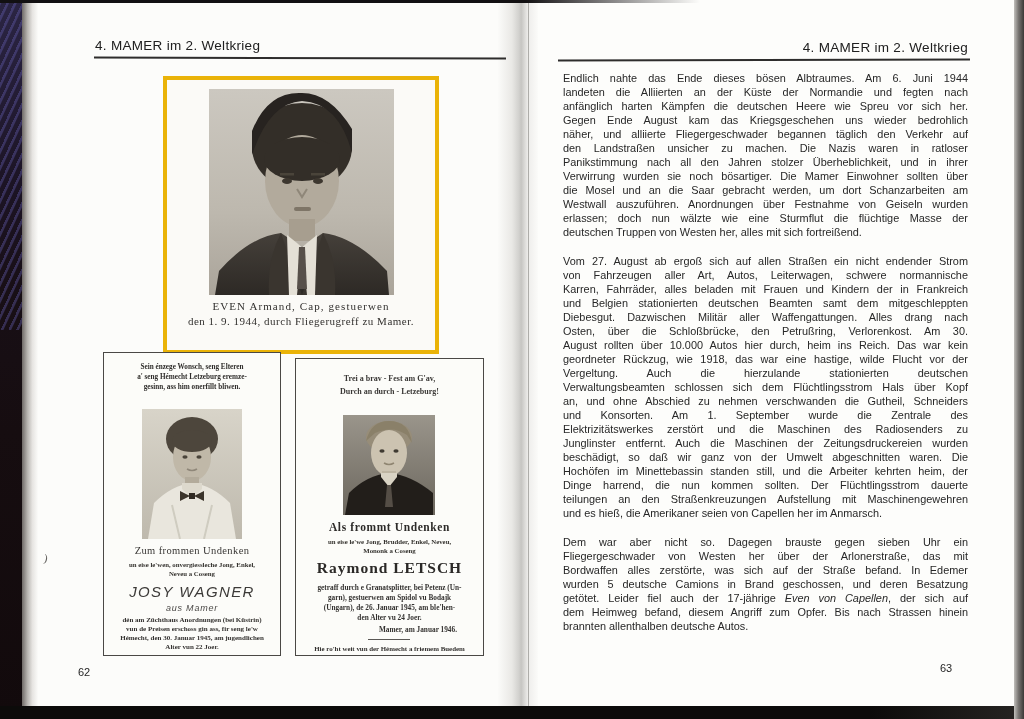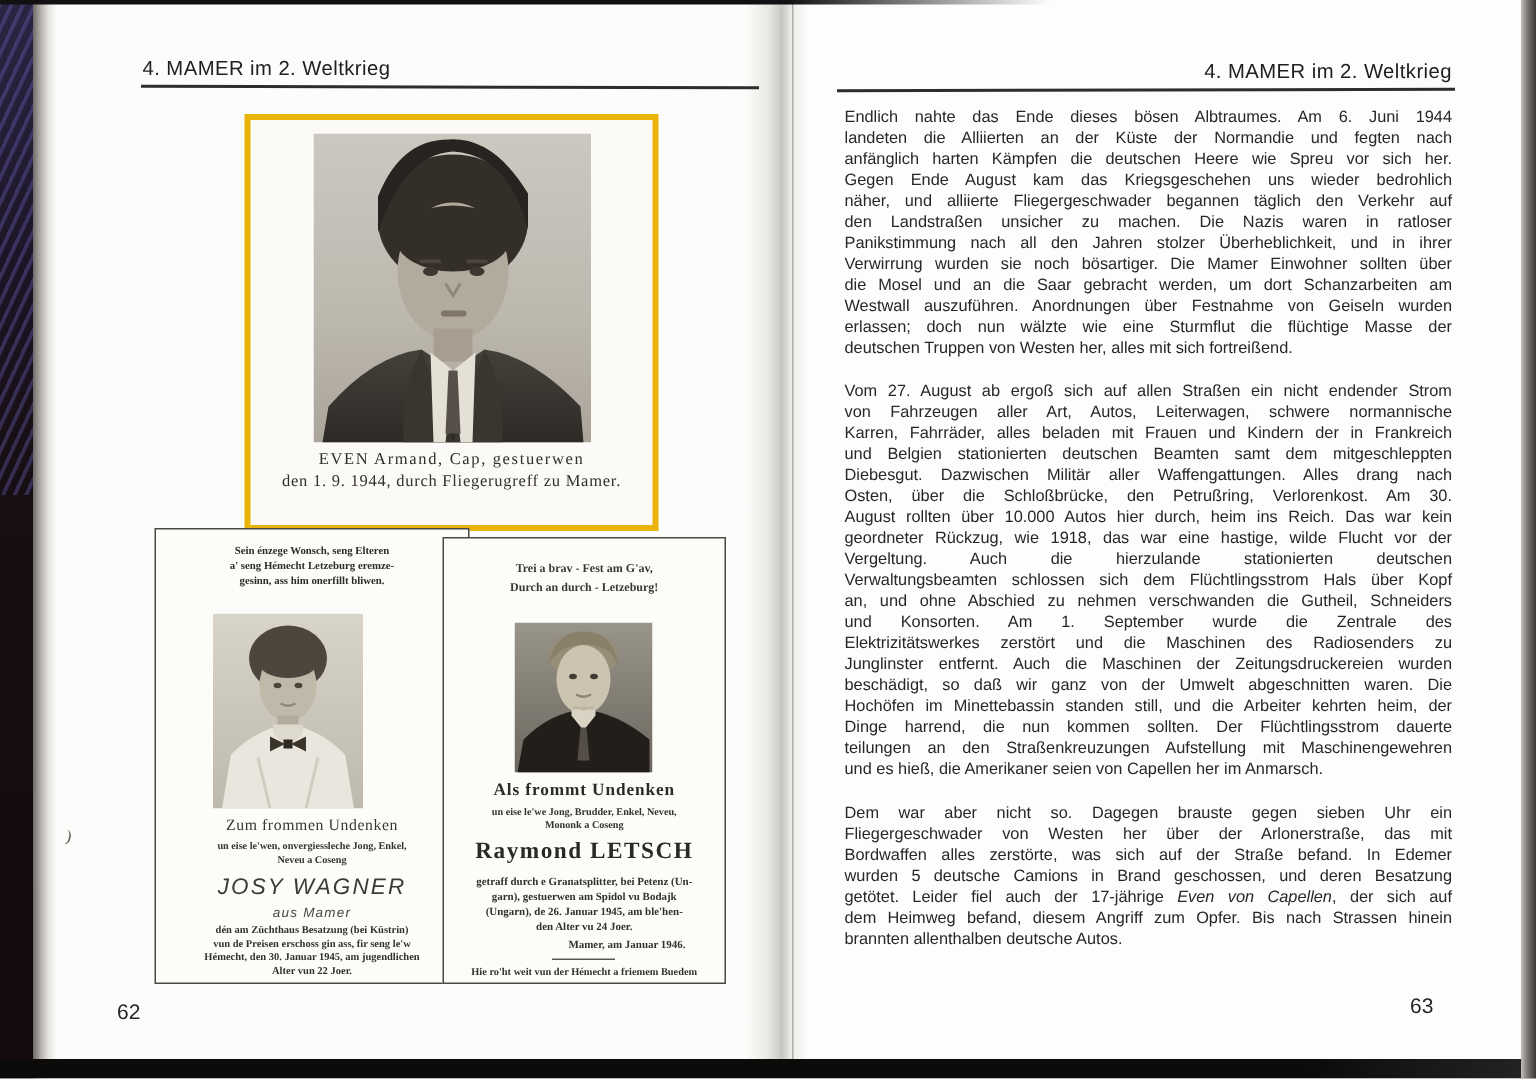--- a/index.html
+++ b/index.html
@@ -28,40 +28,40 @@
     background:linear-gradient(90deg,rgba(250,250,248,0) 0%,#e9e8e5 35%,#d2d1ce 52%,#c6c5c2 58%,#eeedeb 75%,rgba(253,253,251,0) 100%);}
   .gutter-line{left:528px;top:0;width:1px;height:706px;background:#aeadaa;}
   .page-left{left:38px;top:0;width:460px;height:706px;background:#fcfcfa;}
   .page-right{left:538px;top:0;width:476px;height:706px;background:#fdfdfb;}
 
   
   .lp-header{left:95px;top:38px;width:400px;font-size:13.5px;color:#202020;letter-spacing:.3px;}
   .lp-rule{left:94px;top:57px;width:412px;height:2px;background:#2e2d2c;transform:rotate(.15deg);}
   .rp-header{left:560px;top:40px;width:408px;text-align:right;font-size:13.5px;color:#202020;letter-spacing:.3px;}
   .rp-rule{left:558px;top:59px;width:412px;height:2px;background:#2e2d2c;transform:rotate(-.15deg);}
-  .pagenum{font-size:14px;color:#262626;}
+  .pagenum{font-size:11px;color:#262626;}
 
   
   .rp-text{left:563px;top:71px;width:405px;color:#272727;}
   .para{margin:0 0 15px 0;}
   .jline{font-size:10.9px;line-height:14px;text-align:justify;text-align-last:justify;white-space:normal;}
   .jlast{text-align-last:left;}
   .ital{font-style:italic;}
 
   
   .photo-frame{left:163px;top:76px;width:268px;height:270px;border:4px solid #eab308;background:#fbfaf7;}
   .photo-frame svg{position:absolute;left:42px;top:9px;}
   .photo-cap{position:absolute;left:0;width:100%;text-align:center;
     font-family:"Liberation Serif",serif;color:#32302e;white-space:nowrap;}
   .cap1{top:220px;font-size:11px;letter-spacing:1.1px;}
   .cap2{top:235px;font-size:11px;letter-spacing:.5px;}
 
   
   .card{border:1px solid #4a4845;background:#fcfcf9;font-family:"Liberation Serif",serif;color:#33312f;}
-  .card-wagner{left:103px;top:352px;width:176px;height:302px;padding-left:32px;}
+  .card-wagner{left:103px;top:352px;width:176px;height:302px;}
   .card-letsch{left:295px;top:358px;width:187px;height:296px;}
   .cline{position:absolute;left:0;width:100%;text-align:center;}
   .epi{font-weight:bold;font-size:7.2px;line-height:10px;color:#2e2c2a;}
   .epi-l{font-weight:bold;font-size:8px;line-height:13px;color:#3a3836;}
   .ctitle-w{top:192px;font-size:10.5px;letter-spacing:.4px;color:#383634;}
   .ctitle-l{top:162px;font-size:11.5px;font-weight:bold;letter-spacing:.6px;color:#2d2b29;}
   .ded{font-weight:bold;font-size:6.8px;line-height:9px;color:#35332f;}
   .cname-w{top:230px;font-family:"Liberation Sans",sans-serif;font-style:italic;font-size:15px;letter-spacing:1.4px;color:#3c3a38;}
   .corigin-w{top:250px;font-family:"Liberation Sans",sans-serif;font-style:italic;font-size:9px;letter-spacing:.8px;color:#4a4846;}
   .cname-l{top:200px;font-size:15.5px;font-weight:600;letter-spacing:1px;color:#2b2927;}
@@ -152,21 +152,21 @@
       <path d="M38,82 L48,87 L38,92 Z" fill="#3b342b"></path>
       <path d="M62,82 L52,87 L62,92 Z" fill="#3b342b"></path>
       <rect x="47" y="84" width="6" height="6" fill="#2f2922"></rect>
       <path d="M30,96 L38,130 M70,96 L62,130" stroke="#cfccc0" stroke-width="2" fill="none"></path>
     </svg>
     <div class="cline ctitle-w">Zum frommen Undenken</div>
     <div class="cline ded" style="top:207px">un eise le'wen, onvergiessleche Jong, Enkel,</div>
     <div class="cline ded" style="top:216px">Neveu a Coseng</div>
     <div class="cline cname-w">JOSY WAGNER</div>
     <div class="cline corigin-w">aus Mamer</div>
-    <div class="cline obit-w" style="top:263px">dén am Züchthaus Besatzung (bei Küstrin)</div>
+    <div class="cline obit-w" style="top:263px">dén am Züchthaus Anordnungen (bei Küstrin)</div>
     <div class="cline obit-w" style="top:272px">vun de Preisen erschoss gin ass, fir seng le'w</div>
     <div class="cline obit-w" style="top:281px">Hémecht, den 30. Januar 1945, am jugendlichen</div>
     <div class="cline obit-w" style="top:290px">Alter vun 22 Joer.</div>
   </div>
 
   <div class="abs card card-letsch">
     <div class="cline epi-l" style="top:13px">Trei a brav  -  Fest am G'av,</div>
     <div class="cline epi-l" style="top:26px">Durch an durch  -  Letzeburg!</div>
     <svg style="left:47px;top:56px" width="92" height="100" viewBox="0 0 92 100">
       <defs>

